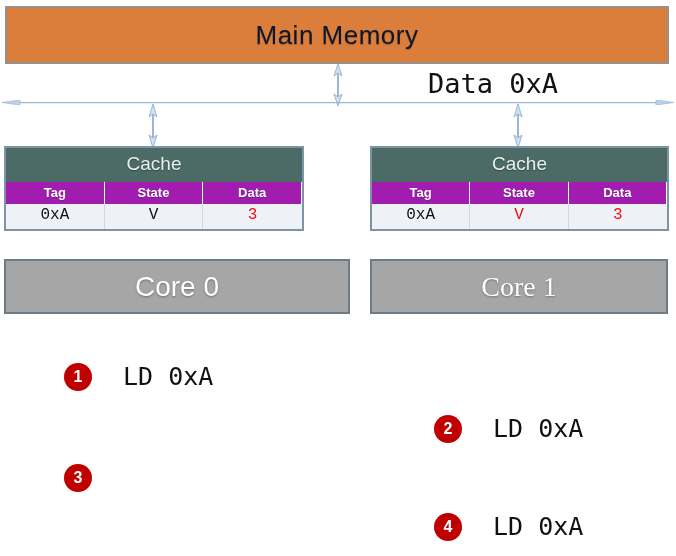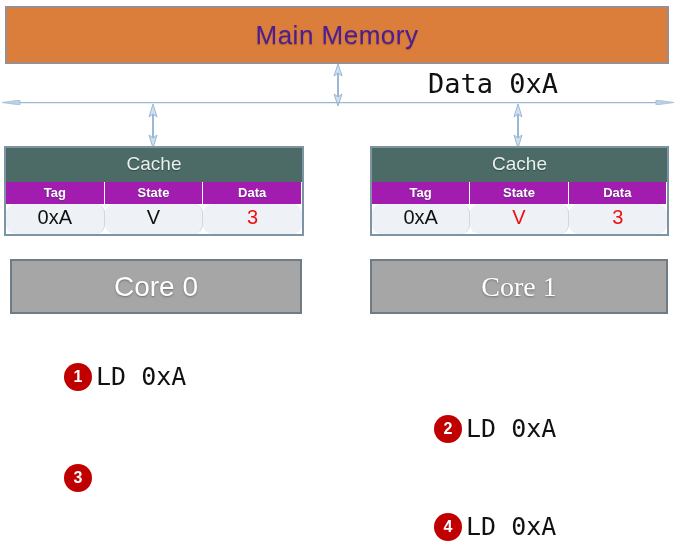--- a/index.html
+++ b/index.html
@@ -23,21 +23,21 @@
     width: 664px;
     height: 58px;
     box-sizing: border-box;
     background: #db7e3c;
     border: 2px solid #9a8f8a;
     display: flex;
     align-items: center;
     justify-content: center;
   }
   .main-memory-label {
-    color: #4c1d95;
+    color: #0f172a;
     font-size: 26px;
     letter-spacing: 0.5px;
     text-shadow: 0 1px 1px rgba(90,50,20,0.45);
   }
 
   
   .bus-line {
     position: absolute;
     left: 2px;
     top: 100px;
@@ -91,42 +91,41 @@
     font-weight: bold;
     text-align: center;
     padding: 3px 0 4px 0;
     border-right: 1px solid #ffffff;
     text-shadow: 0 1px 1px rgba(40,60,80,0.45);
   }
   .cache-grid .hdr:last-child { border-right: none; }
   .cache-grid .cell {
     background: #eef2f7;
     text-align: center;
-    font-family: Liberation Sans, sans-serif;
-    font-size: 20px;
+    font-family: Liberation Mono, monospace;
+    font-size: 16px;
     padding: 2px 0 5px 0;
     border-right: 1px solid #cfd8e2;
     color: #111111;
-    border-radius: 9px;
   }
   .cache-grid .cell:last-child { border-right: none; }
   .cell.red { color: #ee1111; }
 
   .core-box {
     position: absolute;
     top: 259px;
     height: 55px;
     box-sizing: border-box;
     background: #a6a6a6;
     border: 2px solid #6e7c87;
     display: flex;
     align-items: center;
     justify-content: center;
   }
-  .core-left  { left: 4px;   width: 292px; margin-left: 6px; }
+  .core-left  { left: 4px;   width: 346px; }
   .core-right { left: 370px; width: 298px; font-family: Liberation Serif, serif; }
   .core-label {
     color: #ffffff;
     font-size: 28px;
     text-shadow: 0 1px 2px rgba(60,60,60,0.5);
   }
 
   
   .step {
     position: absolute;
@@ -140,21 +139,21 @@
     background: #c00000;
     color: #ffffff;
     font-size: 16px;
     font-weight: bold;
     display: flex;
     align-items: center;
     justify-content: center;
     flex: 0 0 auto;
   }
   .step-text {
-    margin-left: 4px;
+    margin-left: 31px;
     font-family: "DejaVu Sans Mono", "Liberation Mono", monospace;
     font-size: 25px;
     color: #111111;
     white-space: pre;
   }
   .step-1 { left: 64px;  top: 362px; }
   .step-2 { left: 434px; top: 414px; }
   .step-3 { left: 64px;  top: 464px; }
   .step-4 { left: 434px; top: 512px; }
 </style>

